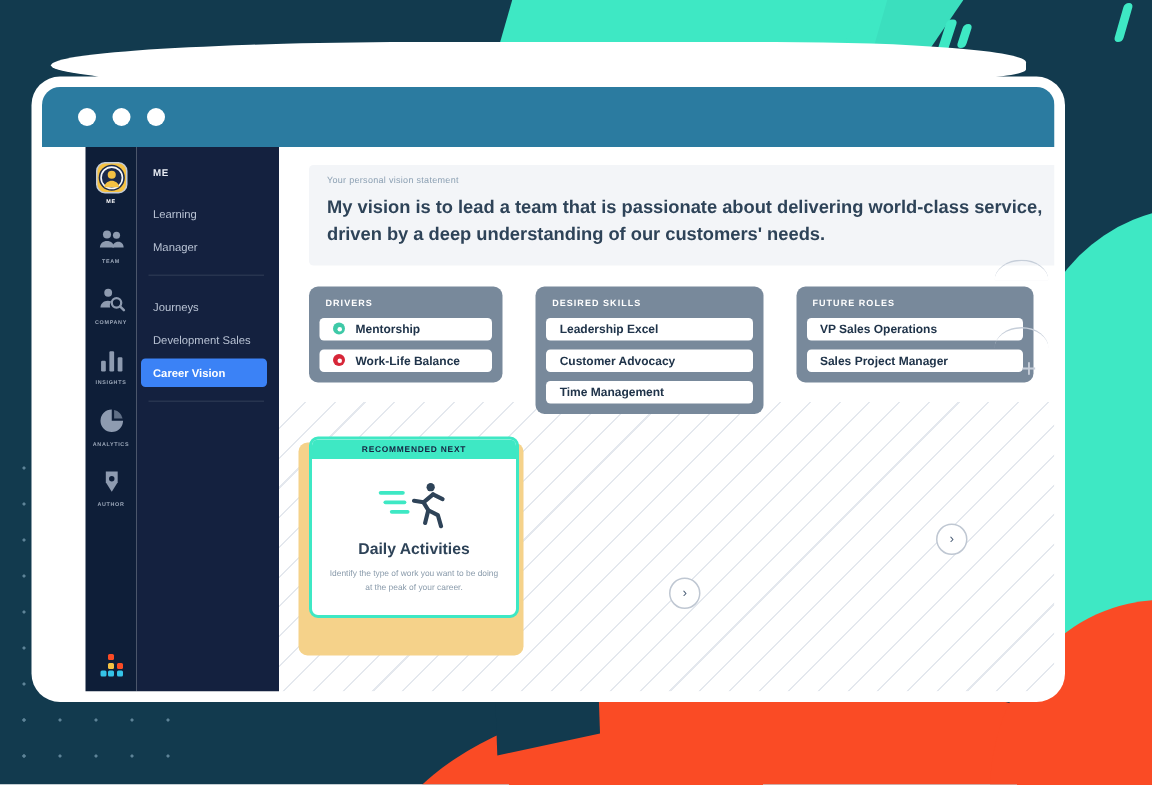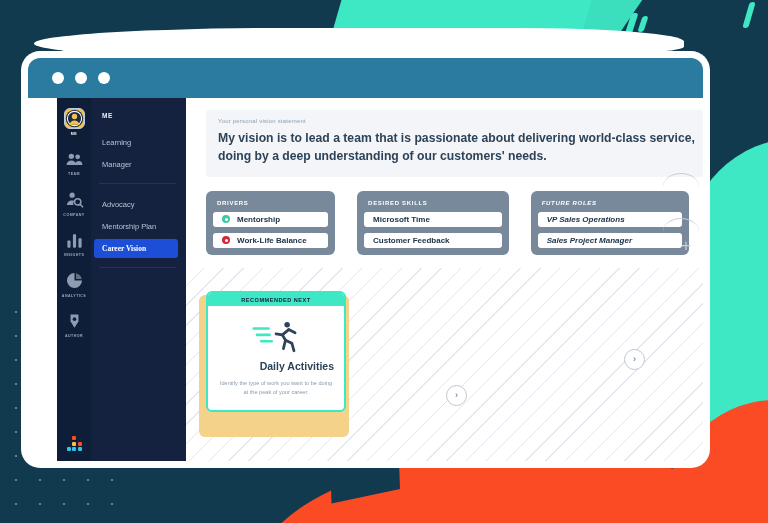--- a/index.html
+++ b/index.html
@@ -179,25 +179,24 @@
     letter-spacing: .5px; margin-bottom: 14px;
   }
   .menu-item {
     font-size: 7.5px; color: #B9C3D4;
     padding: 5px 0 5px 8px;
     margin-left: -8px;
     border-radius: 3px;
     margin-bottom: 3px;
   }
   .menu-item.active {
-    background: #1d4ed8;
+    background: #3b82f6;
     color: #FFFFFF;
     font-weight: bold;
     width: 84px;
-    font-family: Liberation Serif, serif;
   }
   .menu-sep {
     height: 1px; background: #27344F;
     margin: 9px 10px 11px -3px;
   }
 
   
   .main {
     flex: 1;
     background: #FFFFFF;
@@ -255,21 +254,21 @@
     margin-bottom: 6px;
     font-size: 8px; font-weight: bold; color: #20344A;
     gap: 7px;
   }
   .pill:last-child { margin-bottom: 0; }
   .bullet { width: 8px; height: 8px; border-radius: 50%; flex: none;
             display:flex;align-items:center;justify-content:center; }
   .bullet i { width: 3px; height: 3px; border-radius: 50%; background: #fff; display:block; }
   .card-drivers { width: 132px; }
   .card-skills  { width: 155px; }
-  .card-roles   { width: 162px; font-style: italic; }
+  .card-roles   { width: 162px; }
 
   .arrow-btn {
     width: 21px; height: 21px; border-radius: 50%;
     border: 1.3px solid #BFC7D2;
     background: #FFFFFF;
     display: flex; align-items: center; justify-content: center;
     color: #4E6179;
     font-size: 9px;
   }
   .arrow-skills { position: absolute; left: 240px; top: 194px; }
@@ -291,21 +290,20 @@
     font-size: 5.6px; font-weight: bold;
     letter-spacing: .5px;
     text-align: center;
     padding: 4px 0 3px;
   }
   .rec-body { padding: 14px 10px 12px; text-align: center; }
   .rec-ico { height: 34px; display:flex; align-items:center; justify-content:center; }
   .rec-title {
     font-size: 10.5px; font-weight: bold; color: #2E4358;
     margin: 6px 0 7px;
-    text-align: right;
   }
   .rec-desc {
     font-size: 5.6px; color: #8A9BAB; line-height: 1.75;
   }
 
   
   .peek {
     position: absolute;
     left: -7px; top: 104px;
     width: 150px; height: 142px;
@@ -443,34 +441,34 @@
       </div>
 
       <div class="menu">
         <div class="menu-head">ME</div>
 
         <div class="menu-item">Learning</div>
         <div class="menu-item">Manager</div>
 
         <div class="menu-sep"></div>
 
-        <div class="menu-item">Advocacy</div>
-        <div class="menu-item">Mentorship Plan</div>
+        <div class="menu-item">Journeys</div>
+        <div class="menu-item">Development Sales</div>
         <div class="menu-item active">Career Vision</div>
 
         <div class="menu-sep"></div>
 
       </div>
 
       <div class="main">
         <div class="hatch"></div>
 
         <div class="vision-box">
           <div class="vision-label">Your personal vision statement</div>
-          <div class="vision-text">My vision is to lead a team that is passionate about delivering world-class service, doing by a deep understanding of our customers' needs.</div>
+          <div class="vision-text">My vision is to lead a team that is passionate about delivering world-class service, driven by a deep understanding of our customers' needs.</div>
         </div>
 
         <div class="cards-row">
 
           <div class="card card-drivers">
             <div class="card-title">DRIVERS</div>
             <div class="pill">
               <span class="bullet" style="background:#3EC9A7">
                   <i></i>
                 </span>
@@ -479,22 +477,23 @@
             <div class="pill">
               <span class="bullet" style="background:#D72638">
                   <i></i>
                 </span>
               <span>Work-Life Balance</span>
             </div>
           </div>
 
           <div class="card card-skills">
             <div class="card-title">DESIRED SKILLS</div>
-            <div class="pill">Microsoft Time</div>
-            <div class="pill">Customer Feedback</div>
+            <div class="pill">Leadership Excel</div>
+            <div class="pill">Customer Advocacy</div>
+            <div class="pill">Time Management</div>
           </div>
 
           <div class="card card-roles">
             <div class="card-title">FUTURE ROLES</div>
             <div class="pill">VP Sales Operations</div>
             <div class="pill">Sales Project Manager</div>
           </div>
 
           <div class="arrow-btn arrow-skills">
             <span>›</span>

